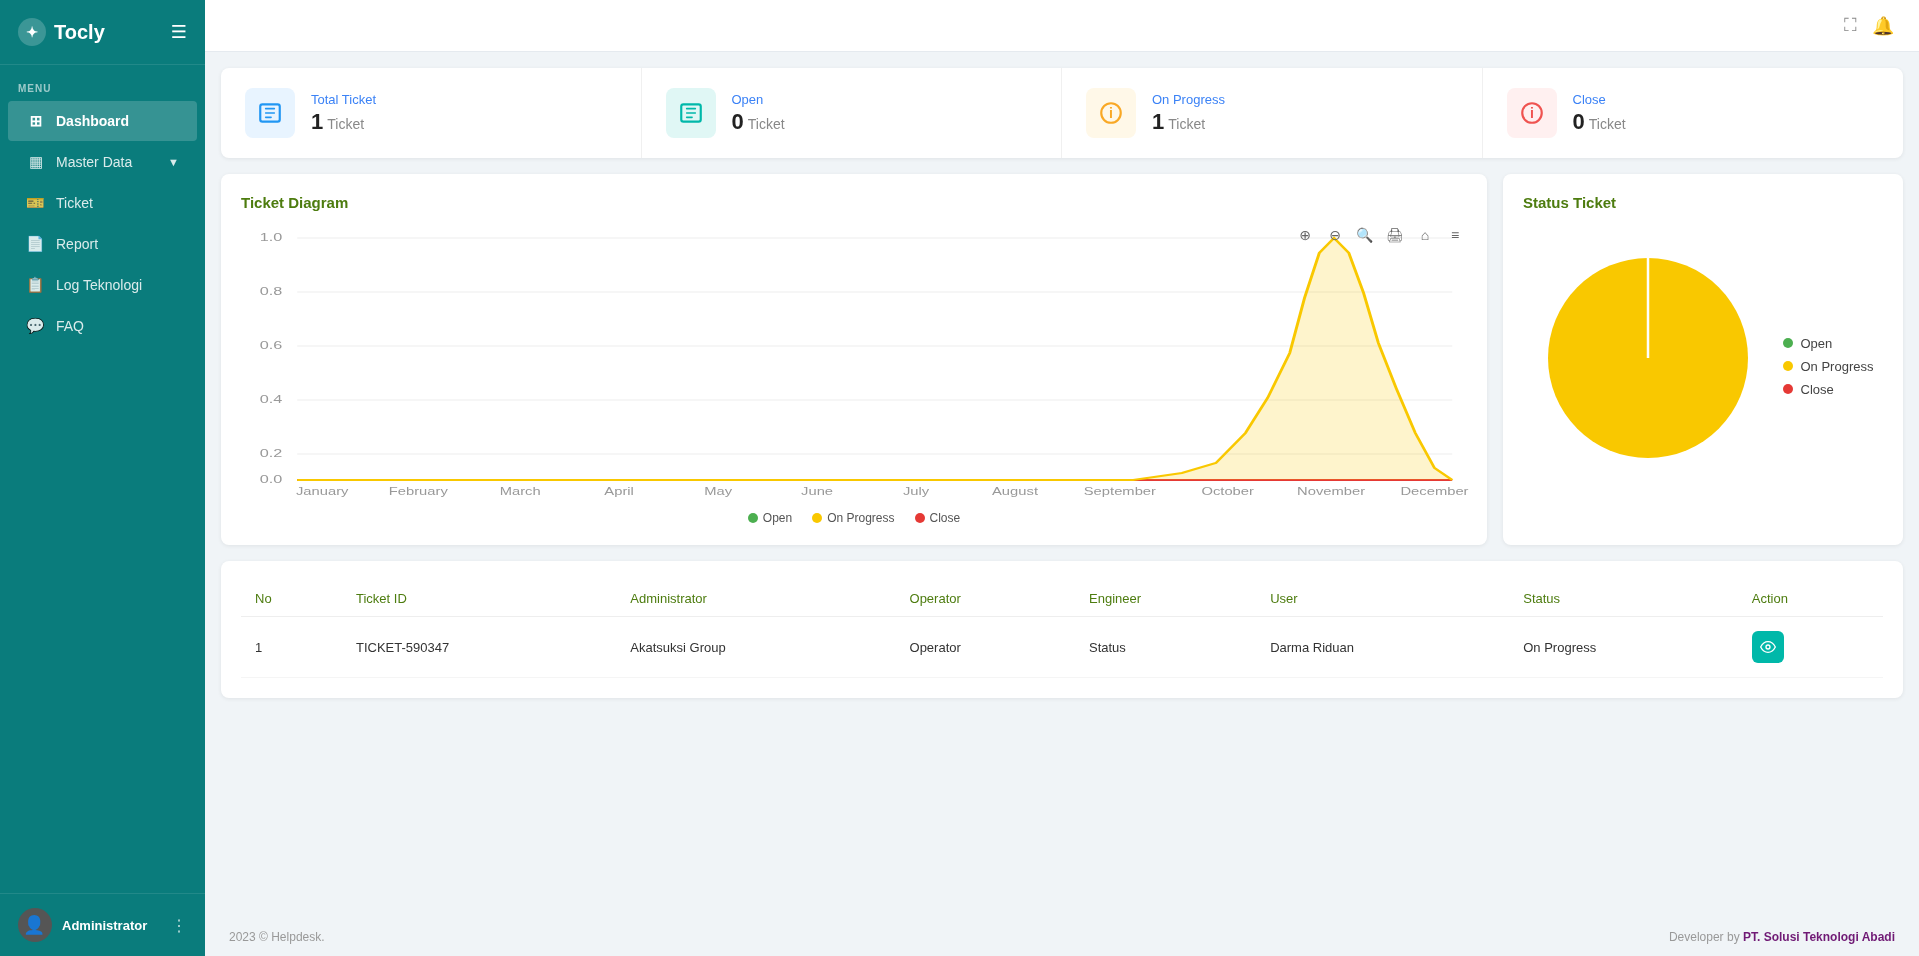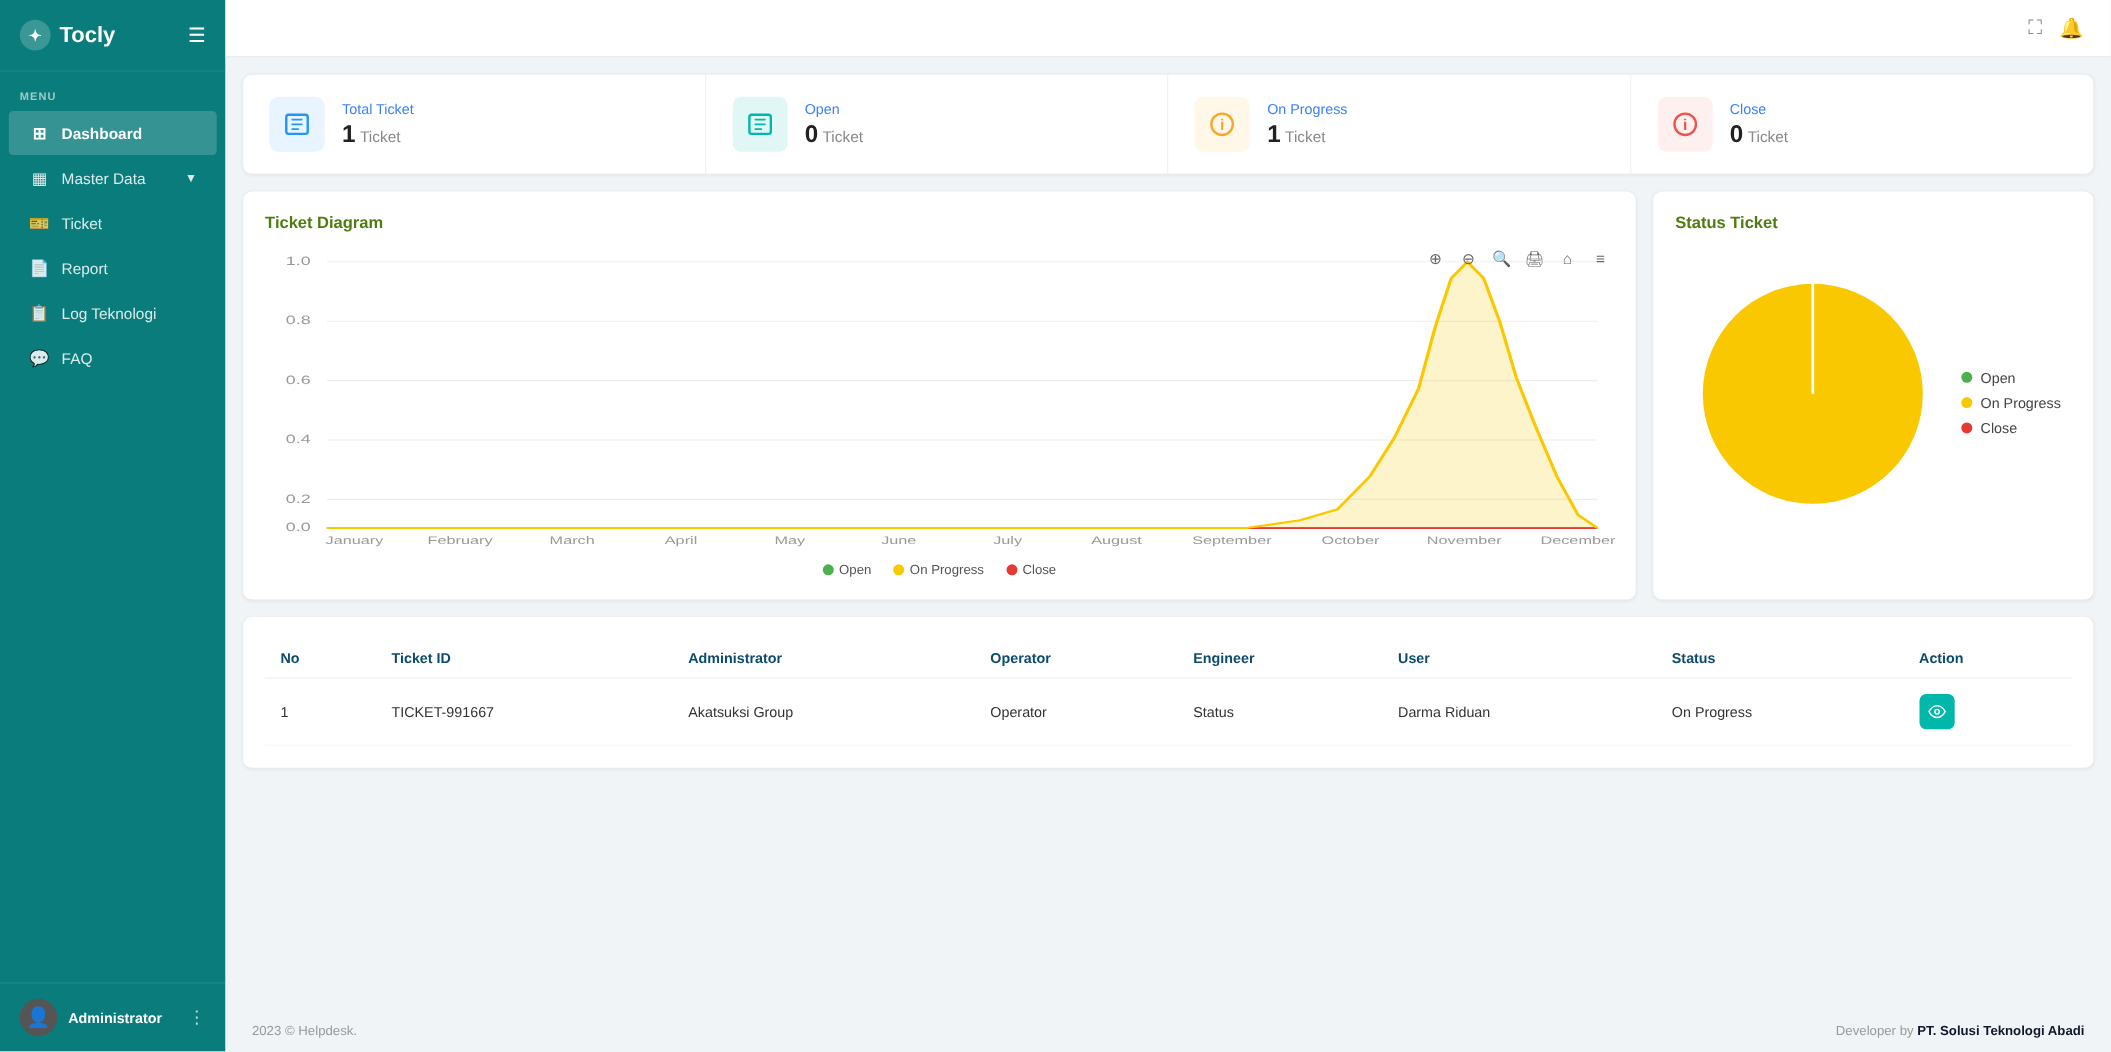--- a/index.html
+++ b/index.html
@@ -223,22 +223,22 @@
       color: #222;
       margin-bottom: 16px;
     }
     table {
       width: 100%;
       border-collapse: collapse;
     }
     thead th {
       text-align: left;
       font-size: 13px;
-      color: #0c4a6e;
-      font-weight: 700;
+      color: #4d7c0f;
+      font-weight: 400;
       padding: 10px 14px;
       border-bottom: 1px solid #eee;
     }
     tbody td {
       padding: 14px 14px;
       font-size: 13px;
       color: #333;
       border-bottom: 1px solid #f5f5f5;
     }
     .action-btn {
@@ -255,21 +255,21 @@
     
     .footer {
       display: flex;
       justify-content: space-between;
       align-items: center;
       padding: 12px 24px;
       font-size: 12px;
       color: #999;
       margin-top: auto;
     }
-    .footer-link { color: #0f172a; font-weight: 600; text-decoration: none; }
+    .footer-link { color: #701a75; font-weight: 600; text-decoration: none; }
 
     
     svg { overflow: visible; }
   </style>
 </head>
 <body>
 
 <aside class="sidebar">
   <div class="sidebar-logo">
     <div class="logo-text">
@@ -487,21 +487,21 @@
           <th>Operator</th>
           <th>Engineer</th>
           <th>User</th>
           <th>Status</th>
           <th>Action</th>
         </tr>
       </thead>
       <tbody>
         <tr>
           <td>1</td>
-          <td>TICKET-991667</td>
+          <td>TICKET-590347</td>
           <td>Akatsuksi Group</td>
           <td>Operator</td>
           <td>Status</td>
           <td>Darma Riduan</td>
           <td>On Progress</td>
           <td>
             <button class="action-btn">
               <svg width="16" height="16" viewBox="0 0 24 24" fill="none">
                 <path d="M1 12s4-8 11-8 11 8 11 8-4 8-11 8-11-8-11-8z" stroke="white" stroke-width="2"></path>
                 <circle cx="12" cy="12" r="3" stroke="white" stroke-width="2"></circle>

